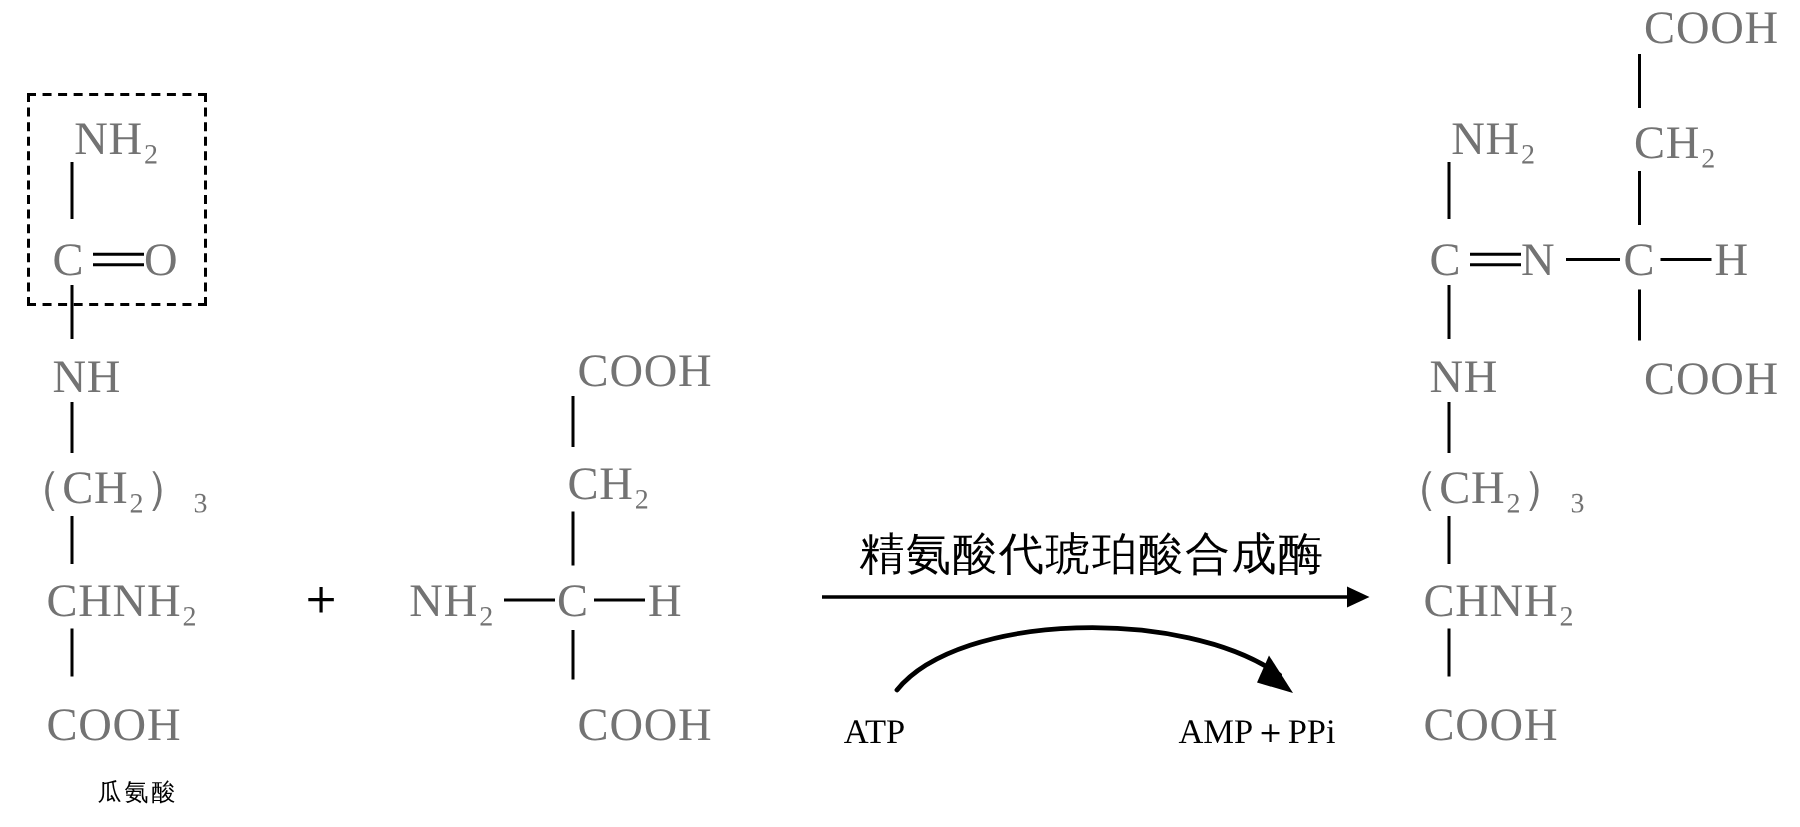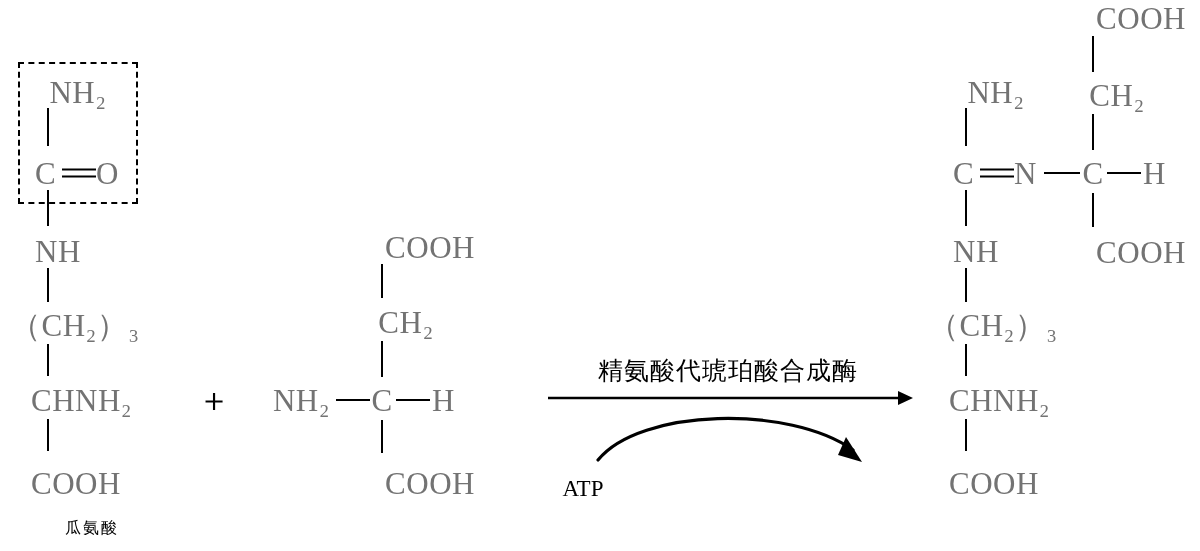--- a/index.html
+++ b/index.html
@@ -70,21 +70,21 @@
   .plus {
     position: absolute;
     font-size: 33px;
     line-height: 1;
     transform: translate(-50%, -50%);
     white-space: nowrap;
   }
   .rxn-label {
     position: absolute;
     font-family: "DejaVu Serif", "Liberation Serif", serif;
-    font-size: 25px;
+    font-size: 30px;
     line-height: 1;
     white-space: nowrap;
     letter-spacing: 1px;
     transform: translate(-50%, -50%);
   }
   .cofactor {
     position: absolute;
     font-size: 23px;
     line-height: 1;
     white-space: nowrap;
@@ -169,20 +169,21 @@
     </g>
 
     <g>
       <path d="M 598 460 C 640 408, 790 405, 853 450" fill="none" stroke="#000" stroke-width="3.2" stroke-linecap="round"></path>
       <polygon points="846,437 862,462 838,455" fill="#000"></polygon>
     </g>
   </svg>
 
   <div class="cofactor" style="left:583px; top:488px;"><span>ATP</span></div>
 
+  <div class="cofactor" style="left:838px; top:488px;"><span>AMP＋PPi</span></div>
 
   <div class="atom" style="left:996px; top:92px;"><span>NH₂</span></div>
 
   <div class="vbond" style="left:966px; top:108px; height:38px;"></div>
 
   <div class="atom left" style="left:953px; top:173px;"><span>C</span></div>
 
   <div class="dbond" style="left:980px; top:173px; width:34px;"></div>
 
   <div class="atom left" style="left:1014px; top:173px;"><span>N</span></div>

